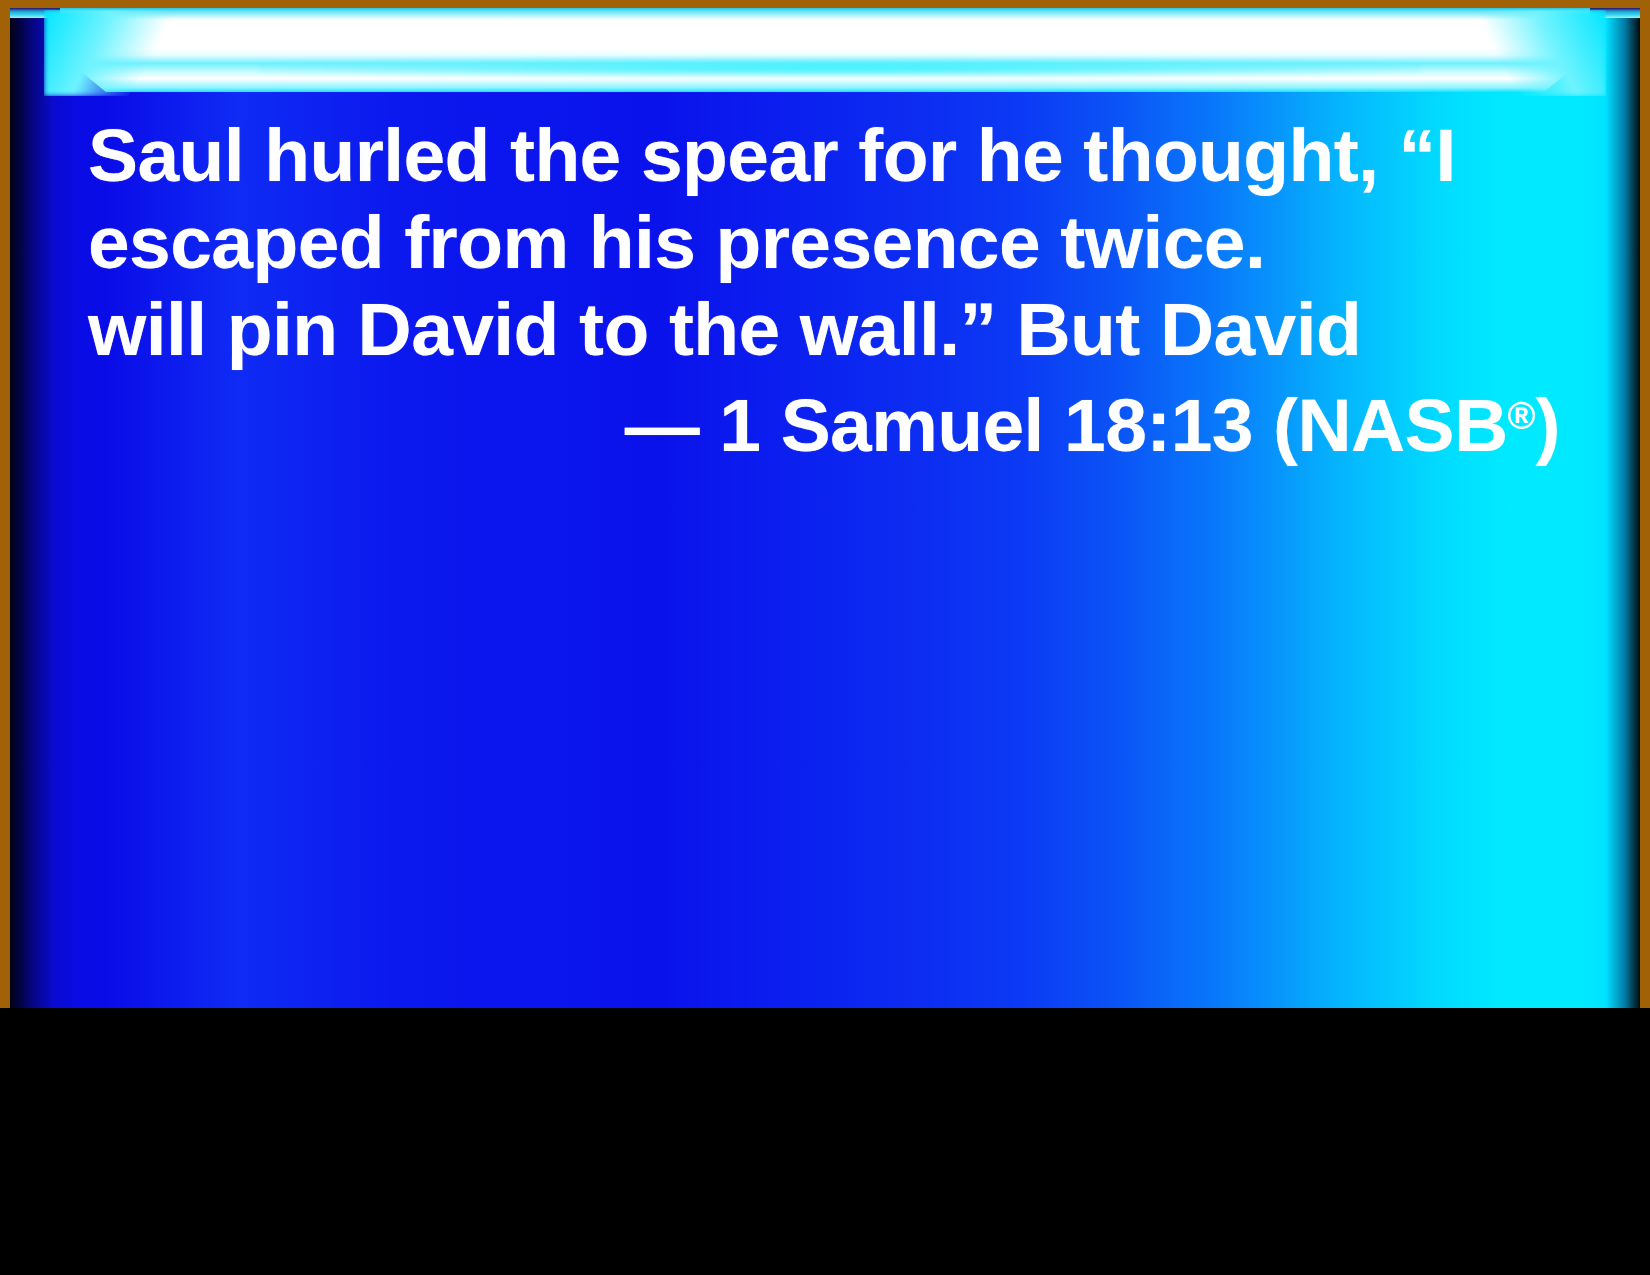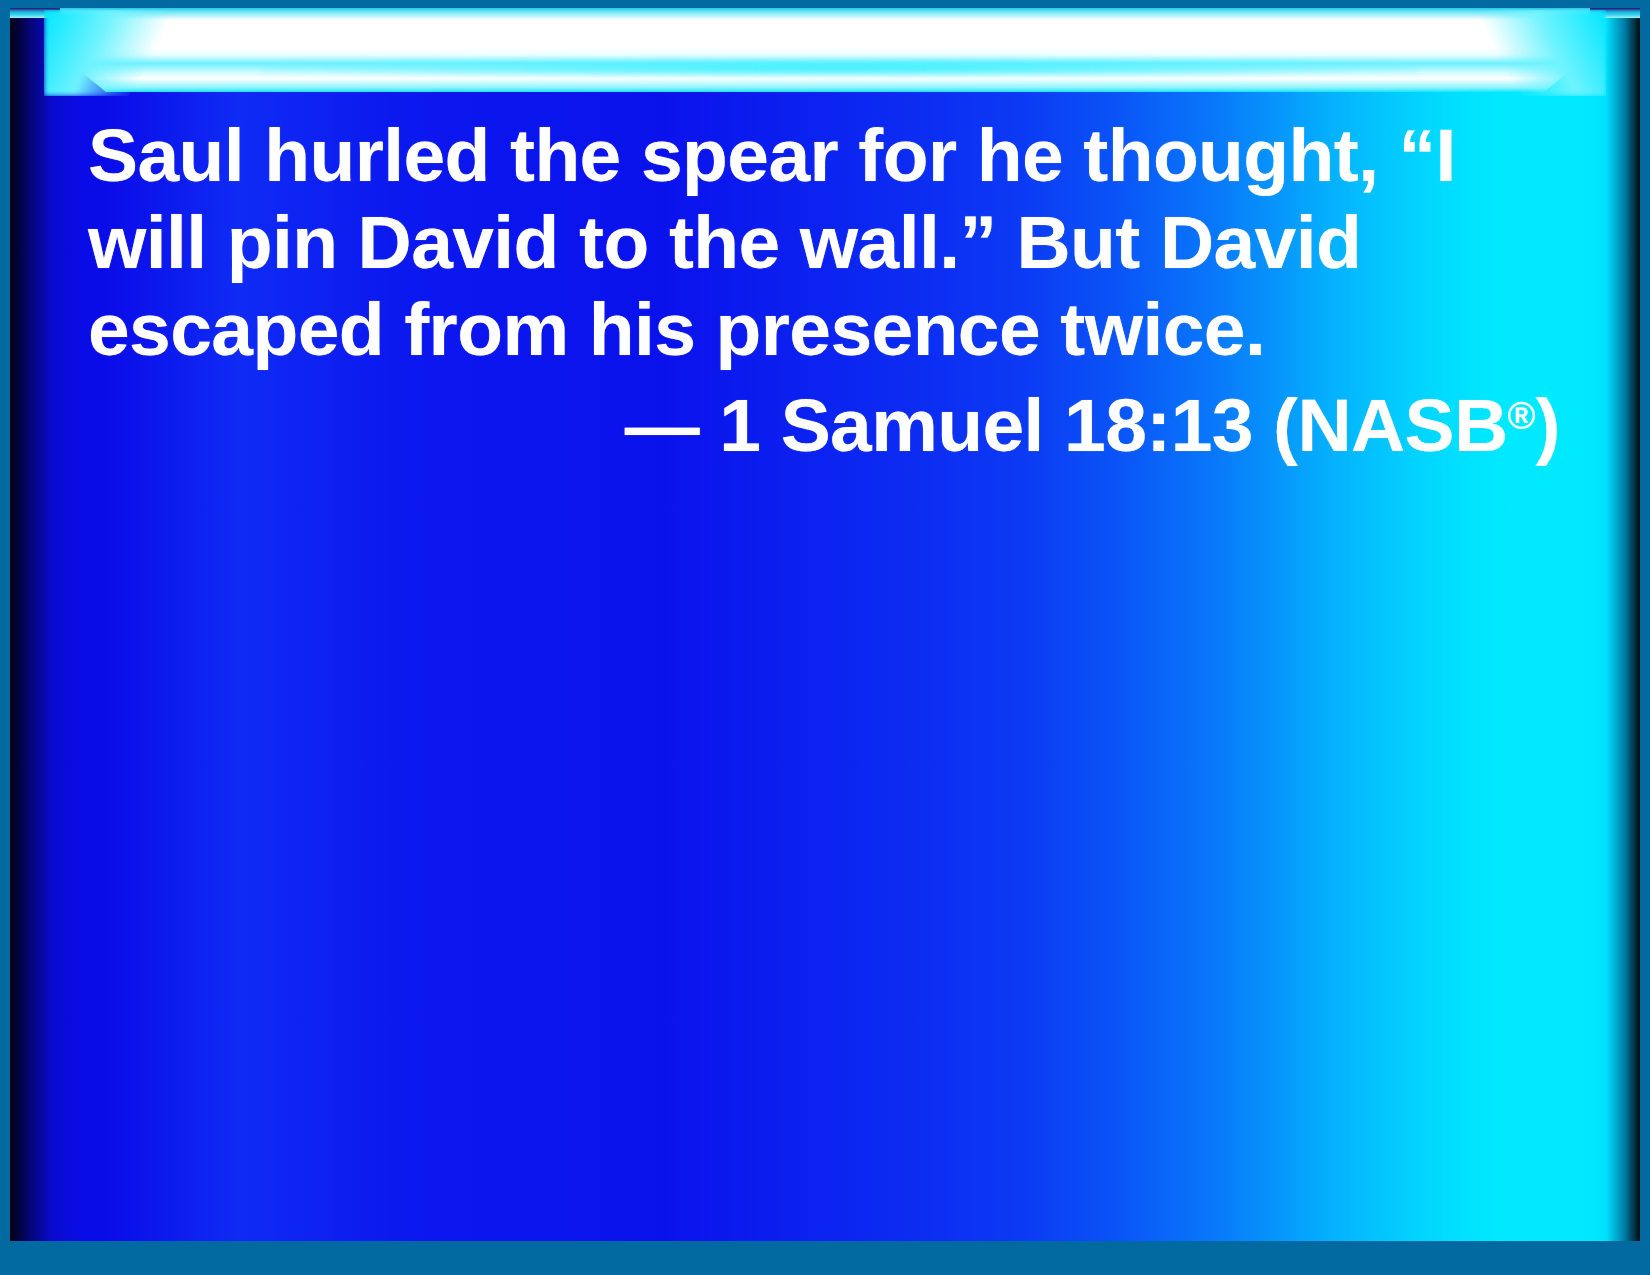--- a/index.html
+++ b/index.html
@@ -12,22 +12,22 @@
     width: 1650px;
     height: 1275px;
     overflow: hidden;
     font-family: "Liberation Sans", sans-serif;
   }
 
   
   .slide {
     position: relative;
     width: 1650px;
-    height: 1275px;
-    background: #0369a1;
+    height: 1008px;
+    background: #a16207;
     overflow: hidden;
   }
 
   
   .bg-stage {
     position: absolute;
     left: 10px;
     top: 8px;
     width: 1630px;
     height: 1233px;
@@ -289,18 +289,18 @@
   <div class="top-rim"></div>
   <div class="top-glow-wrap">
     <div class="top-glow"></div>
     <div class="top-glow-left"></div>
     <div class="top-glow-right"></div>
     <div class="top-streak"></div>
   </div>
 
   <div class="verse-block">
     <div class="verse-line">Saul hurled the spear for he thought, “I</div>
+    <div class="verse-line">escaped from his presence twice.</div>
     <div class="verse-line">will pin David to the wall.” But David</div>
-    <div class="verse-line">escaped from his presence twice.</div>
     <div class="citation-line"><span>— 1 Samuel 18:13 (NASB</span><span class="reg-mark">®</span><span>)</span></div>
   </div>
 
 </div>
 
 </body></html>

